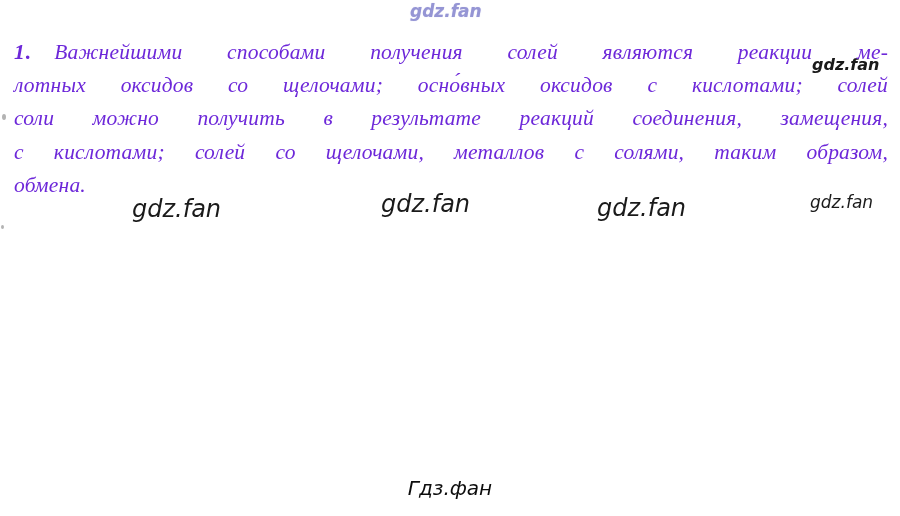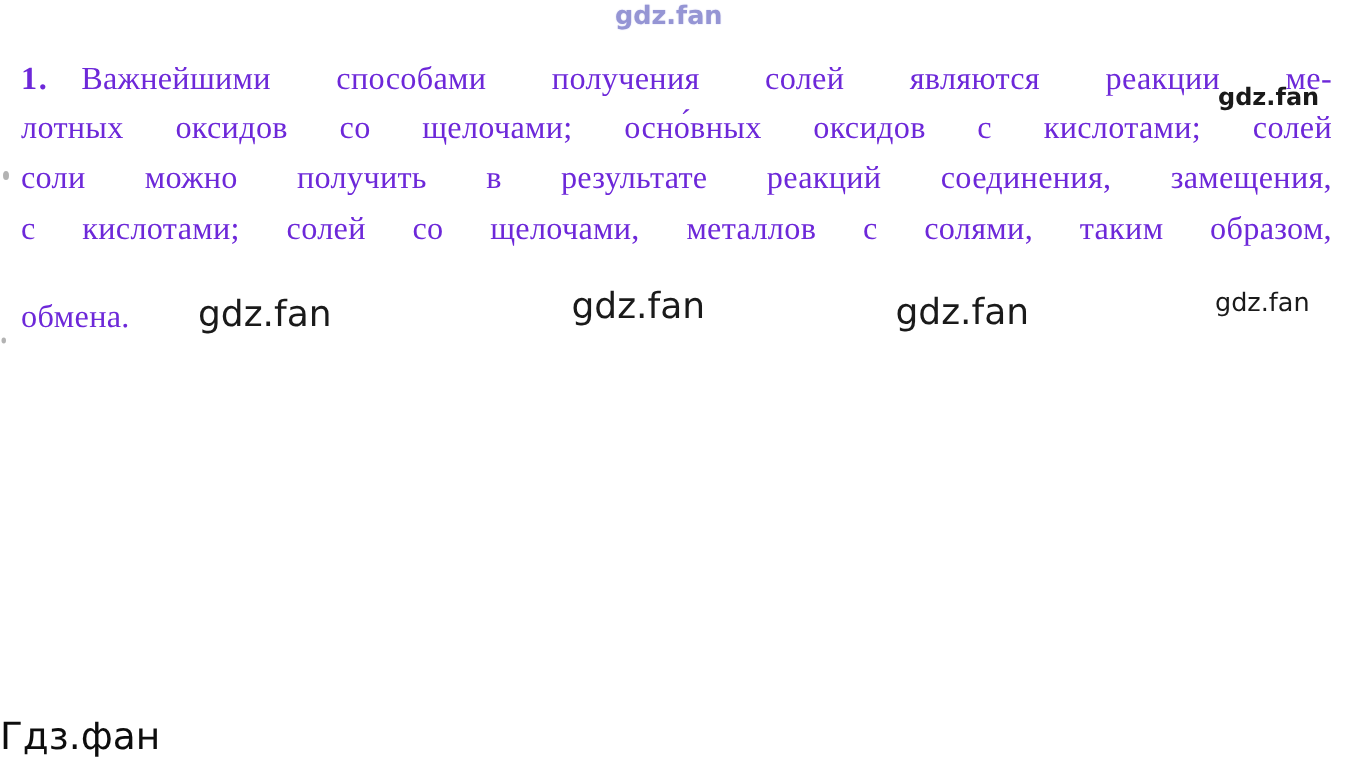--- a/index.html
+++ b/index.html
@@ -7,20 +7,21 @@
     padding: 0;
     background: #ffffff;
   }
   .page {
     position: relative;
     width: 900px;
     height: 516px;
     background: #ffffff;
     overflow: hidden;
     font-family: "Liberation Serif", serif;
+    font-style: italic;
   }
   
   .textblock {
     position: absolute;
     left: 14px;
     top: 36px;
     width: 874px;
     color: #6d28d9;
     font-size: 21.5px;
     letter-spacing: 0.2px;
@@ -28,21 +29,20 @@
   .text-line {
     height: 33.2px;
     line-height: 33.2px;
     text-align: justify;
     text-align-last: justify;
     word-spacing: 2px;
     white-space: normal;
   }
   .text-line.last {
     text-align-last: left;
-    margin-top: 26px;
   }
   .item-number {
     font-weight: bold;
     margin-right: 22px;
     letter-spacing: 1px;
   }
   
   .wm {
     position: absolute;
     font-family: "DejaVu Sans", sans-serif;
@@ -67,23 +67,23 @@
   .wm-m1 { left: 132px; top: 197px; font-size: 24px; }
   .wm-m2 { left: 381px; top: 192px; font-size: 24px; }
   .wm-m3 { left: 597px; top: 196px; font-size: 24px; }
   .wm-m4 { left: 810px; top: 194px; font-size: 17px; font-weight: 500; }
   
   .footer-name {
     position: absolute;
     left: 0;
     top: 477px;
     width: 100%;
-    text-align: left;
+    text-align: center;
     font-family: "DejaVu Sans", sans-serif;
-    font-size: 25px;
+    font-size: 20px;
     color: #0d0d0d;
     line-height: 1.1;
   }
   
   .speck {
     position: absolute;
     background: #8a8a8a;
     border-radius: 50%;
     opacity: 0.65;
   }

